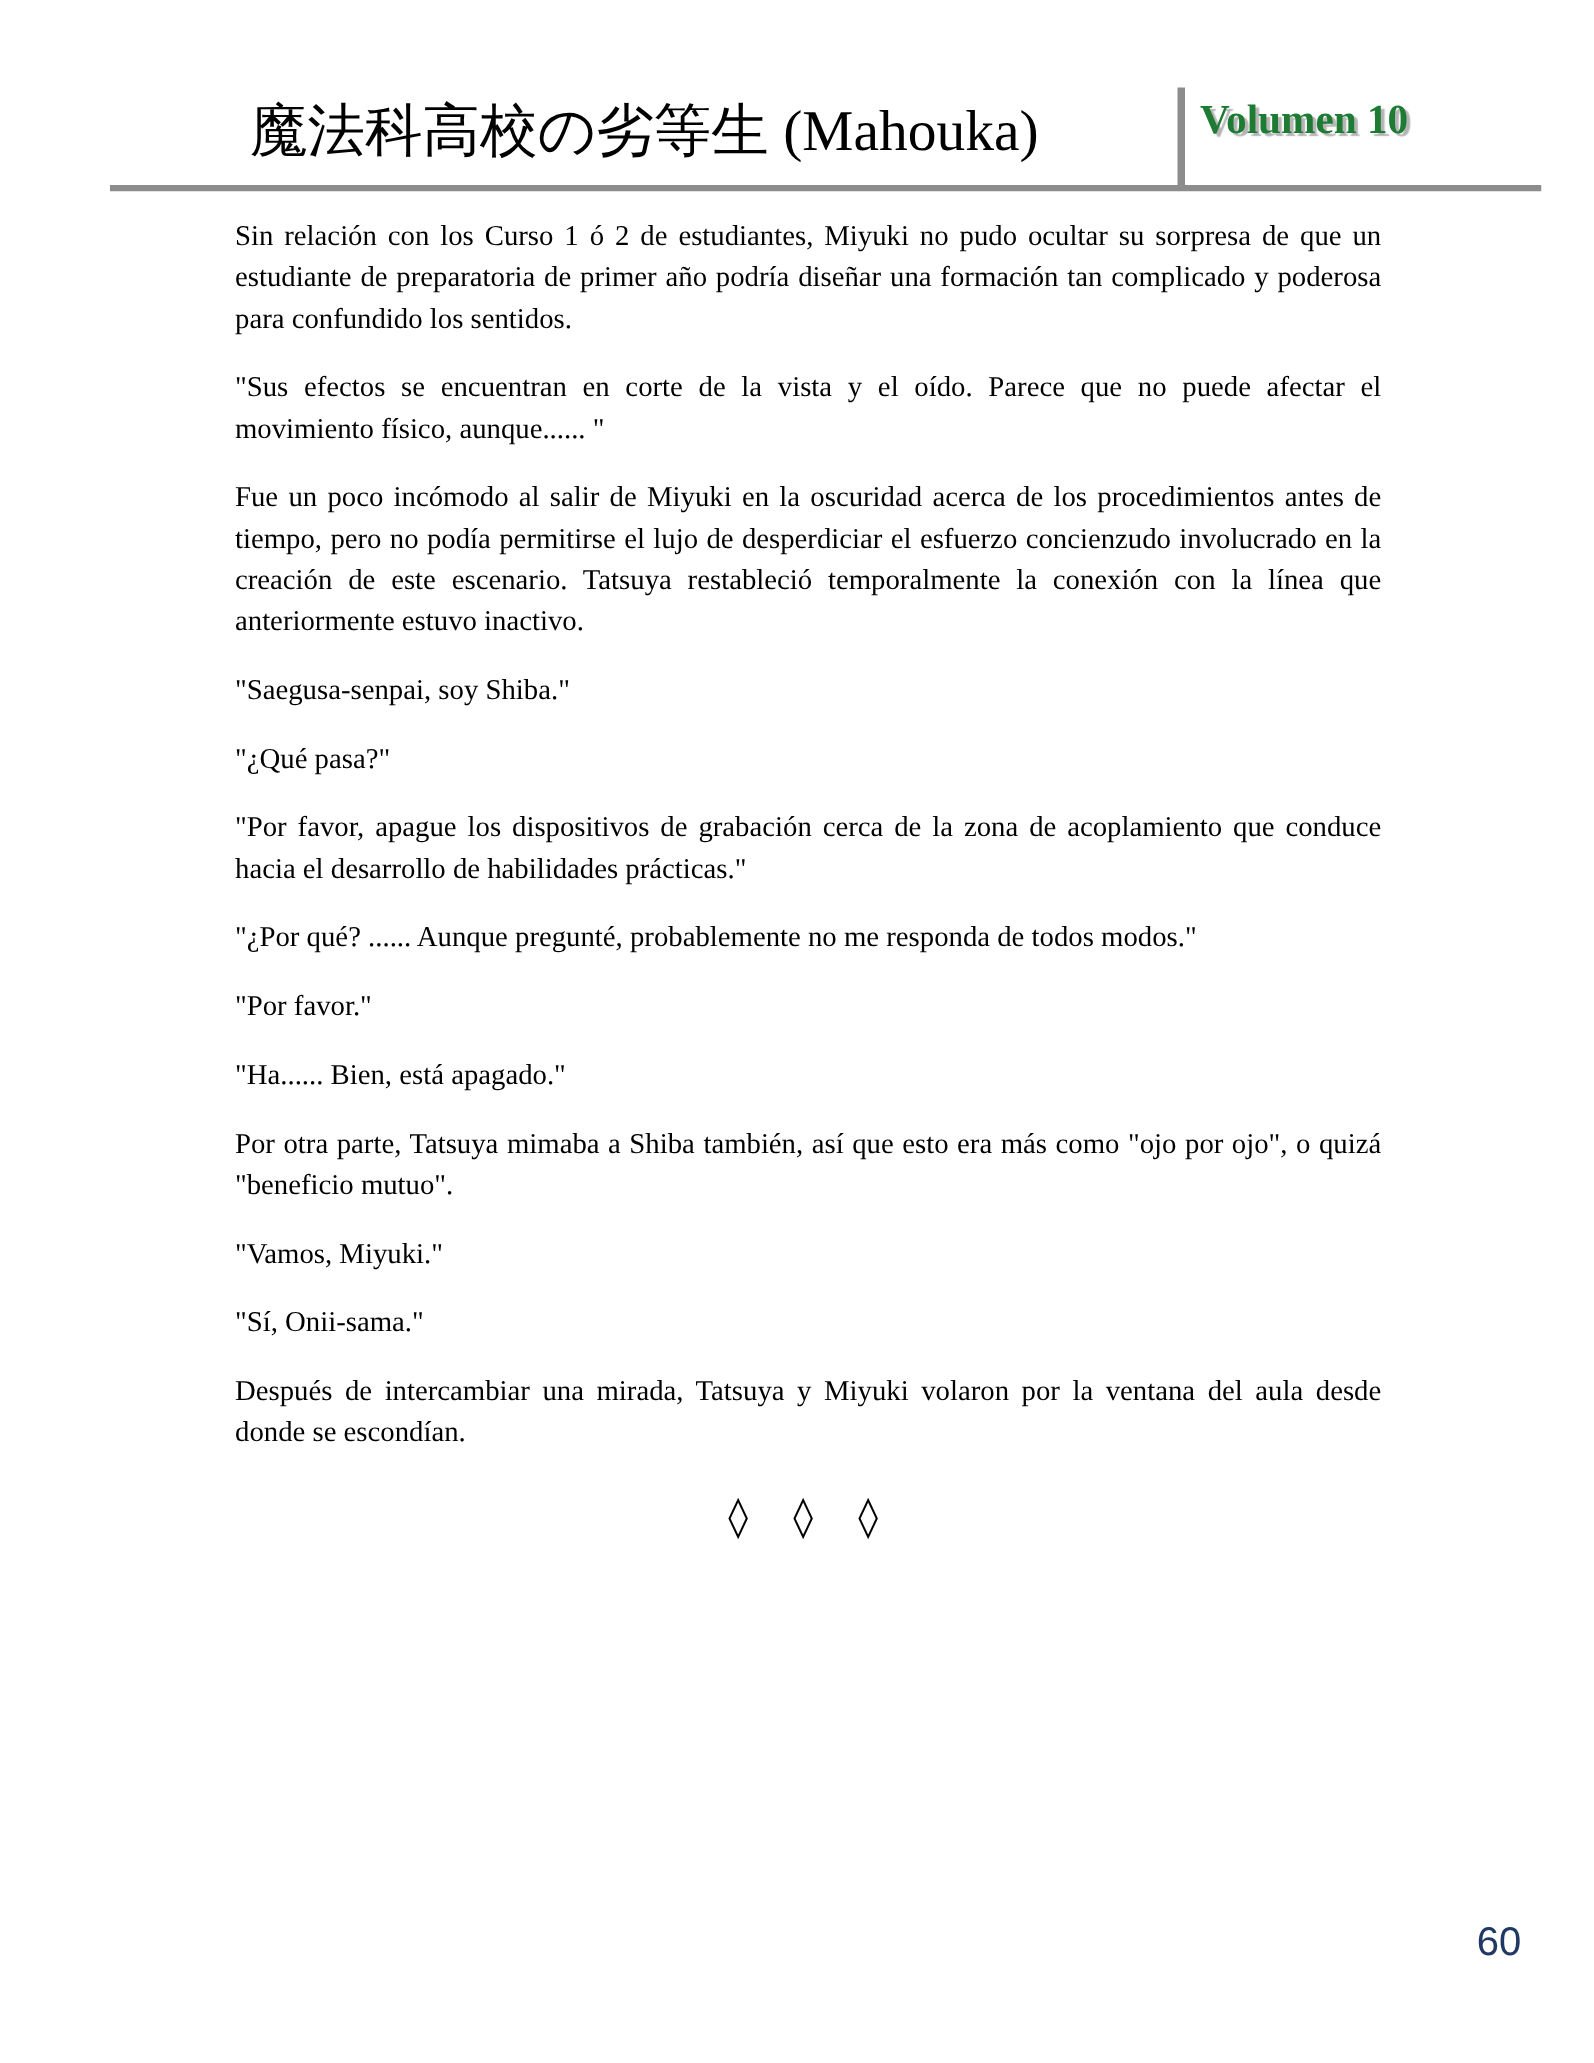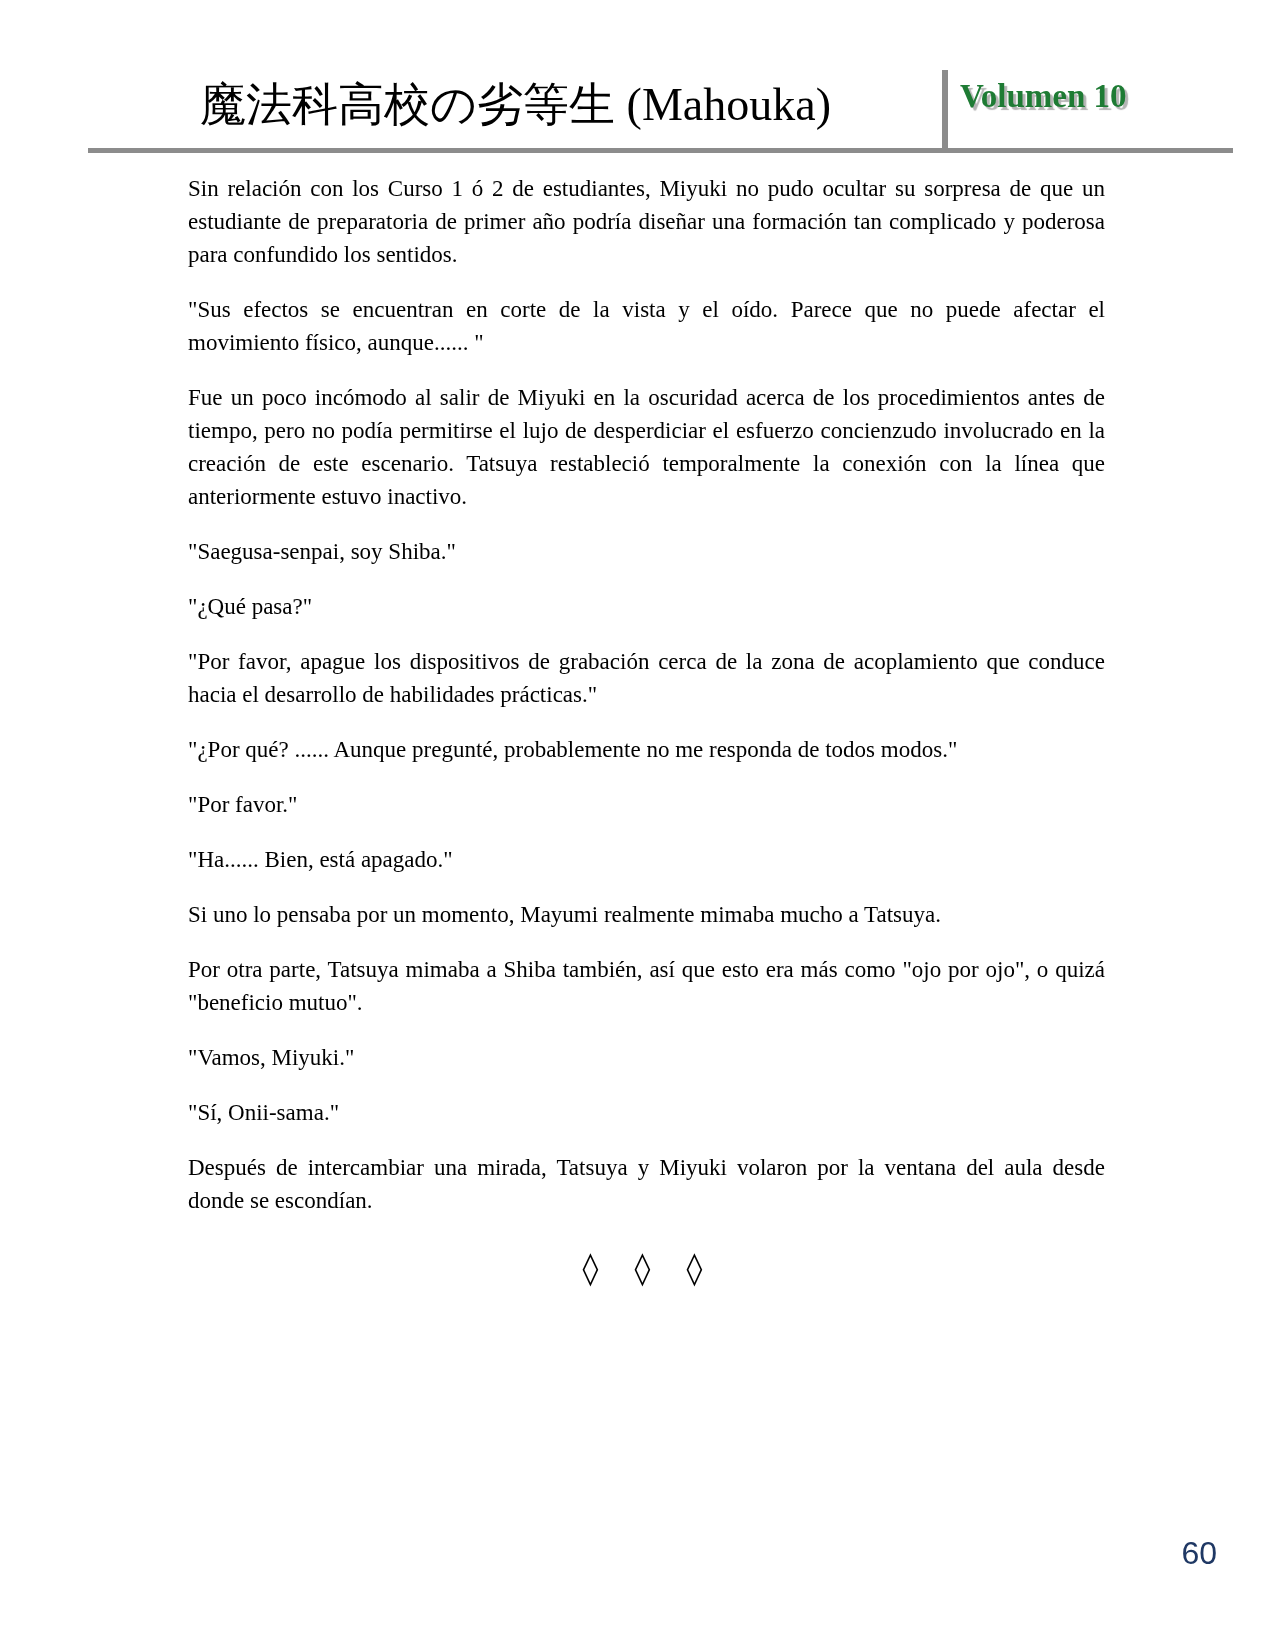--- a/index.html
+++ b/index.html
@@ -104,21 +104,20 @@
 <div class="content">
   <p>Sin relación con los Curso 1 ó 2 de estudiantes, Miyuki no pudo ocultar su sorpresa de que un estudiante de preparatoria de primer año podría diseñar una formación tan complicado y poderosa para confundido los sentidos.</p>
   <p>"Sus efectos se encuentran en corte de la vista y el oído. Parece que no puede afectar el movimiento físico, aunque...... "</p>
   <p>Fue un poco incómodo al salir de Miyuki en la oscuridad acerca de los procedimientos antes de tiempo, pero no podía permitirse el lujo de desperdiciar el esfuerzo concienzudo involucrado en la creación de este escenario. Tatsuya restableció temporalmente la conexión con la línea que anteriormente estuvo inactivo.</p>
   <p>"Saegusa-senpai, soy Shiba."</p>
   <p>"¿Qué pasa?"</p>
   <p>"Por favor, apague los dispositivos de grabación cerca de la zona de acoplamiento que conduce hacia el desarrollo de habilidades prácticas."</p>
   <p>"¿Por qué? ...... Aunque pregunté, probablemente no me responda de todos modos."</p>
   <p>"Por favor."</p>
   <p>"Ha...... Bien, está apagado."</p>
-  <p>Si uno lo pensaba por un momento, Mayumi realmente mimaba mucho a Tatsuya.</p>
   <p>Por otra parte, Tatsuya mimaba a Shiba también, así que esto era más como "ojo por ojo", o quizá "beneficio mutuo".</p>
   <p>"Vamos, Miyuki."</p>
   <p>"Sí, Onii-sama."</p>
   <p>Después de intercambiar una mirada, Tatsuya y Miyuki volaron por la ventana del aula desde donde se escondían.</p>
   <div class="scene-separator">◊ ◊ ◊</div>
 </div>
 
 <div class="page-number">60</div>
 
 </body></html>

